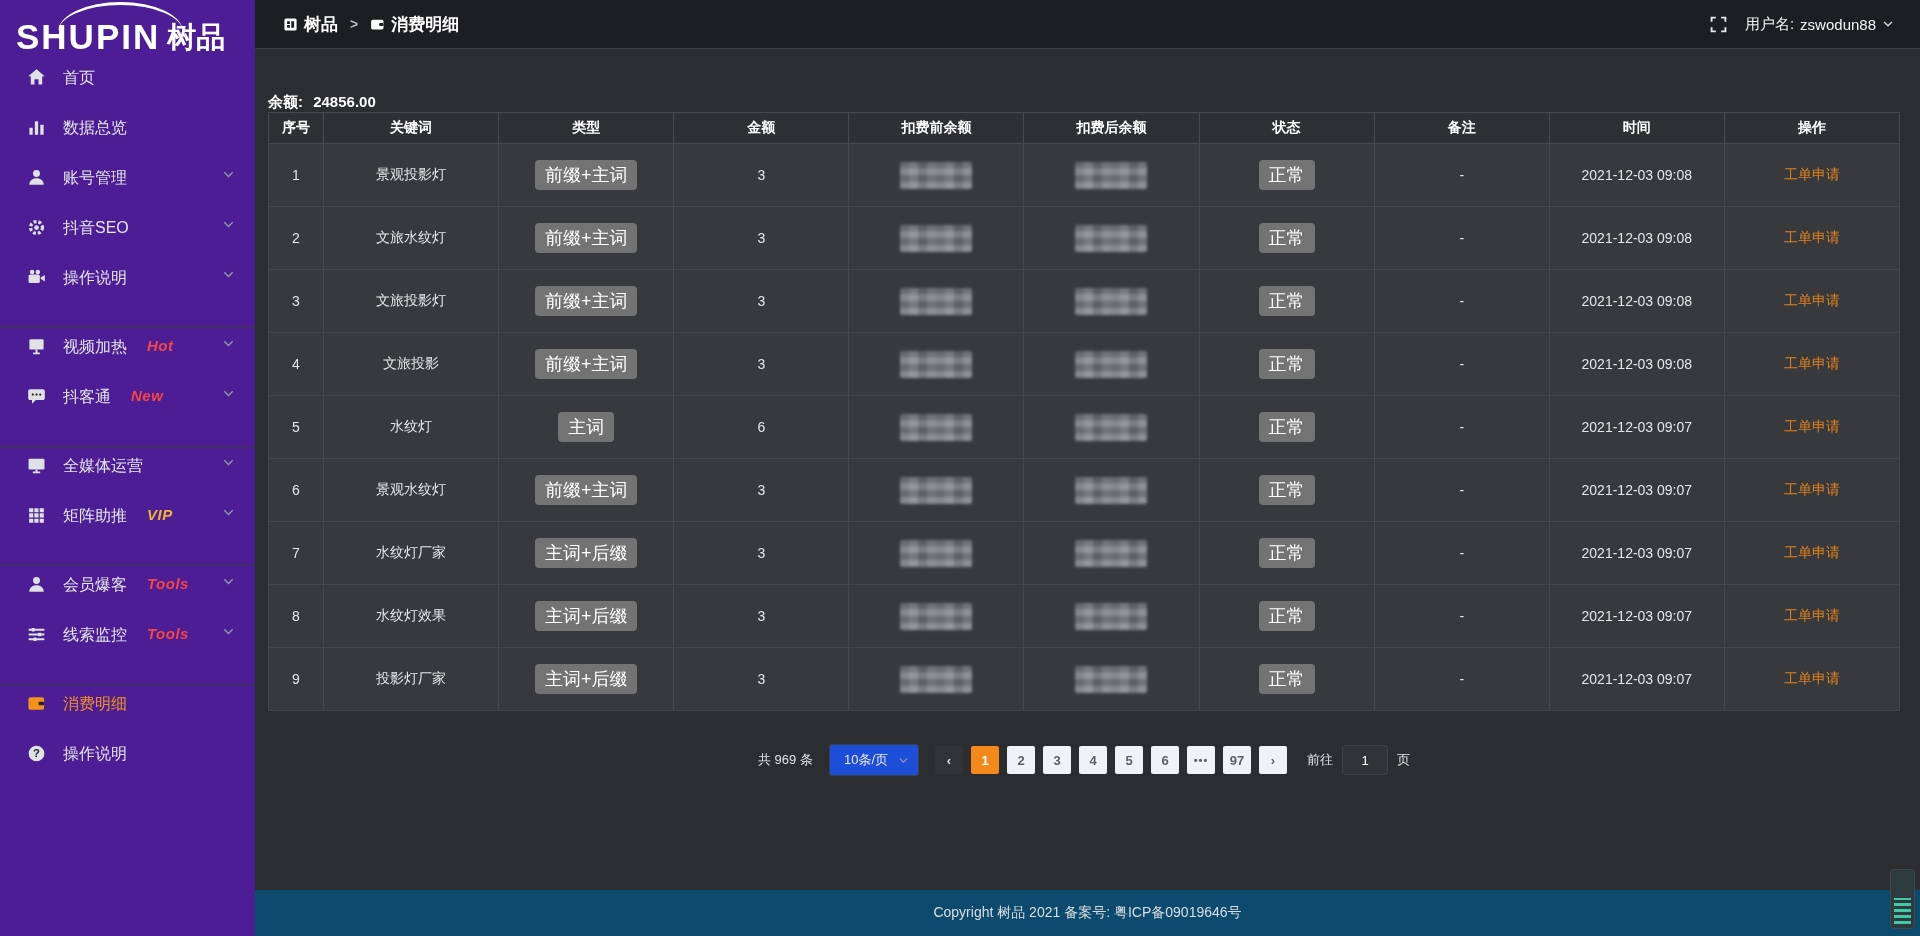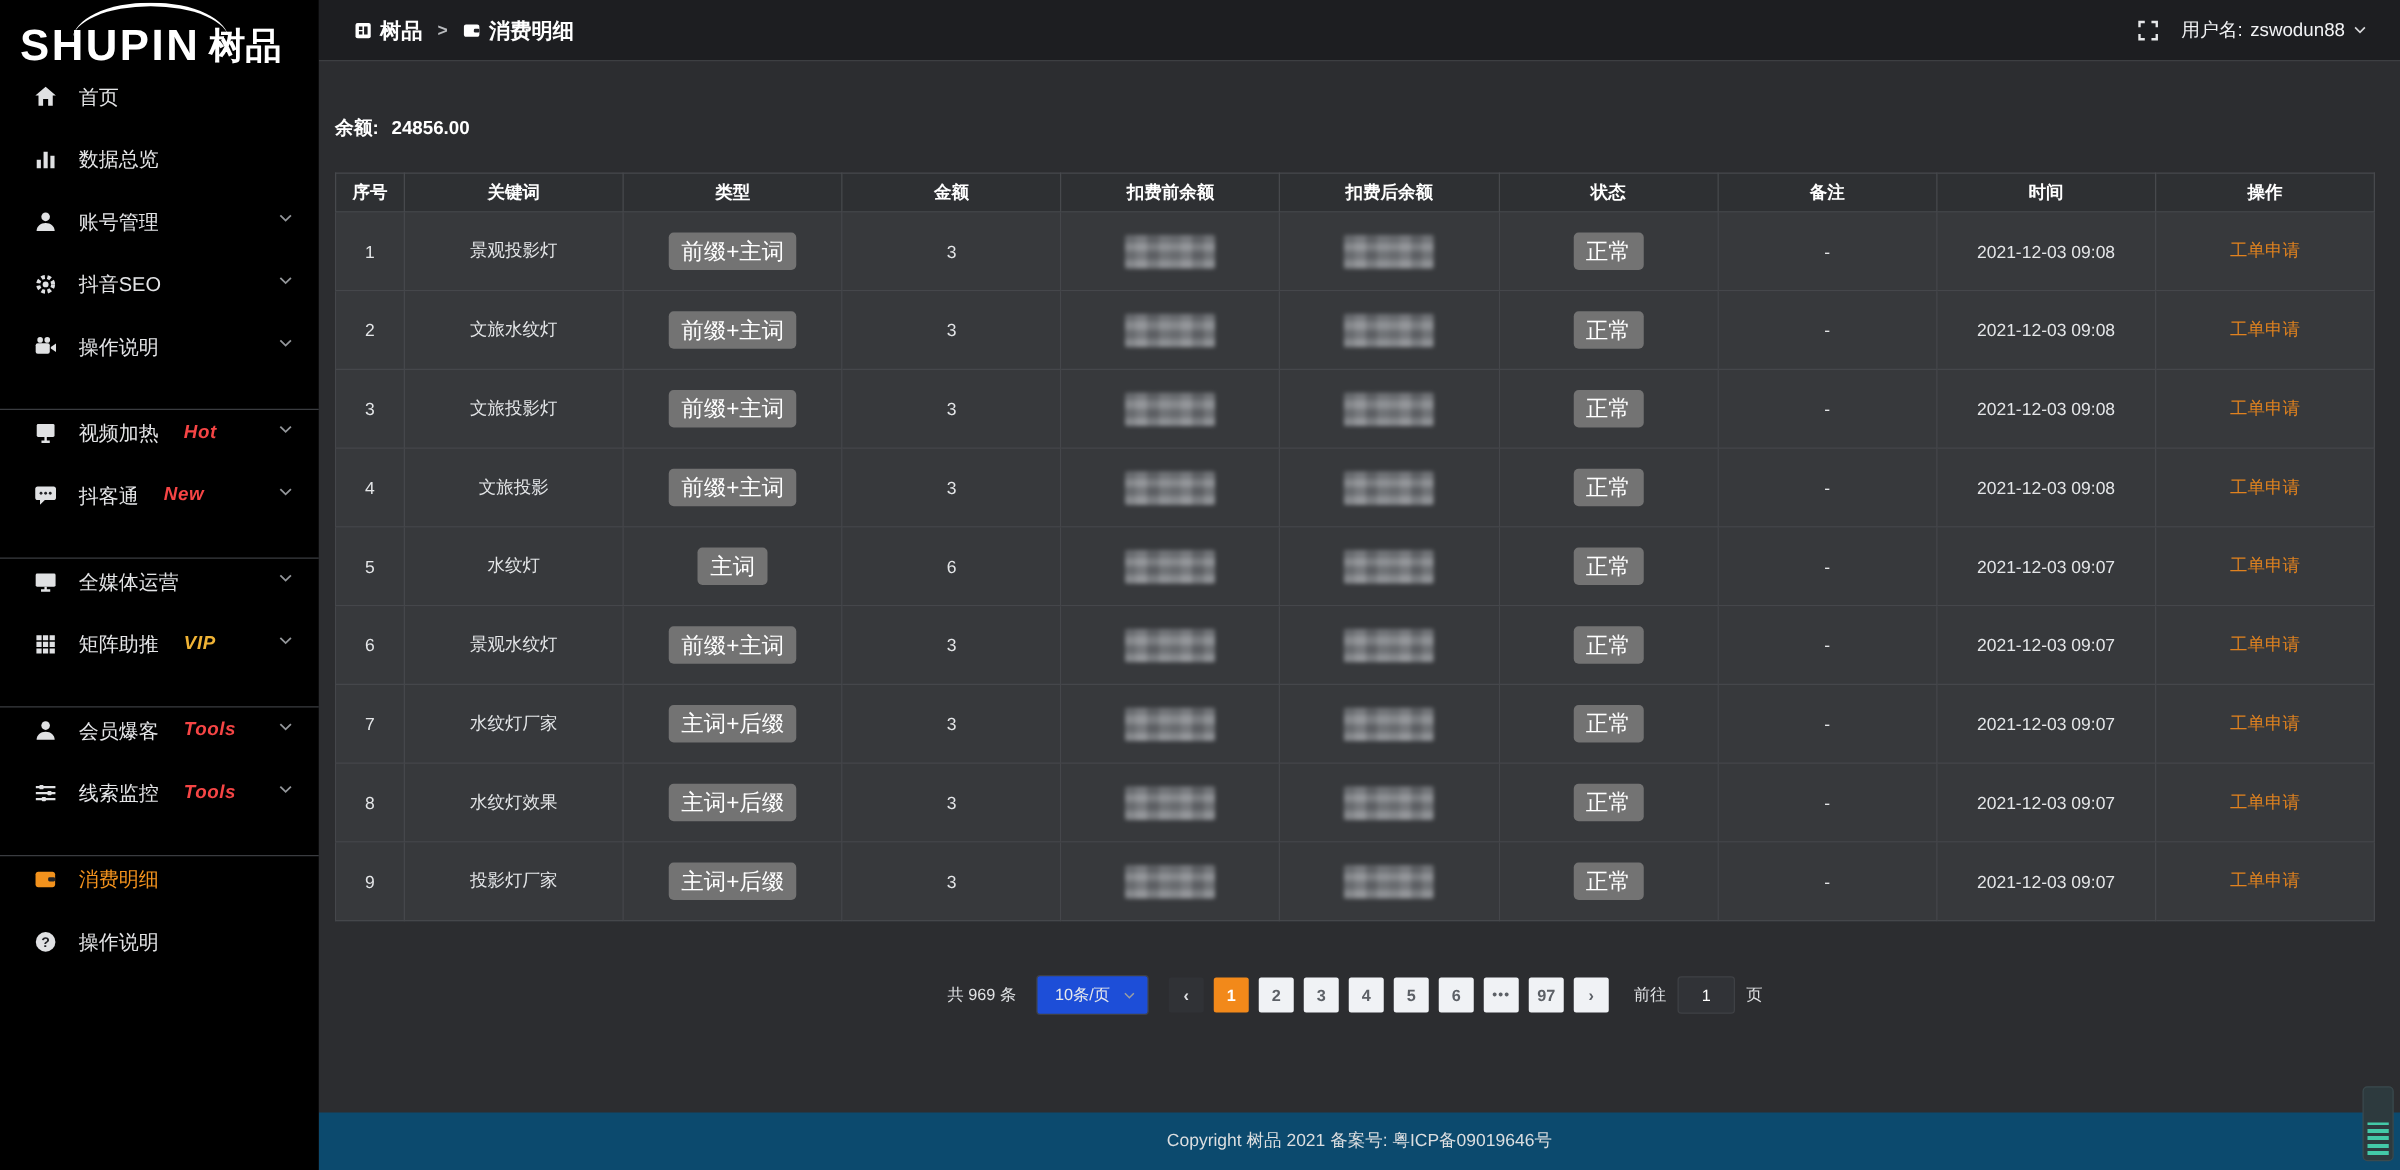--- a/index.html
+++ b/index.html
@@ -1,20 +1,20 @@
 <!DOCTYPE html>
 <html><head>
 <meta charset="utf-8">
 <style>
   * { box-sizing: border-box; }
   html,body { width:1920px; height:936px; margin:0; padding:0; overflow:hidden;
     background:#2c2d30; font-family:"Liberation Sans","DejaVu Sans",sans-serif; color:#e8e9eb; }
 
   
-  .sidebar { position:absolute; left:0; top:0; width:255px; height:936px; background:#000000; z-index:3; }
+  .sidebar { position:absolute; left:0; top:0; width:255px; height:936px; background:#4c1d95; z-index:3; }
   .logo { height:58px; display:flex; align-items:flex-end; padding:6px 0 6px 16px; position:relative; }
   .logo-latin { font-size:35px; font-weight:bold; letter-spacing:2px; color:#fff; line-height:0.9; }
   .logo-cn { font-size:29px; font-weight:bold; color:#fff; margin-left:7px; line-height:1; }
   .logo-arc { position:absolute; left:58px; top:2px; width:125px; height:30px;
     border-top:3px solid #fff; border-radius:50% 50% 0 0 / 100% 100% 0 0; }
   .menu { padding-top:10px; }
   .menu-item { height:50px; display:flex; padding:0 20px 0 27px;
     font-size:16px; color:#e4e5e7; cursor:pointer; }
   .menu-item .ic { width:19px; height:19px; margin-right:17px; flex:0 0 auto; color:#e0e1e3; }
   .menu-item .ic svg { width:100%; height:100%; display:block; }
@@ -38,37 +38,37 @@
   .user-box { display:flex; align-items:center; gap:6px; font-size:15px; color:#f2f3f5; cursor:pointer; }
   .user-box .ic { width:12px; height:12px; color:#d8d9db; }
   .user-box .ic svg { width:100%; height:100%; display:block; }
 
   
   .main { position:absolute; left:255px; top:48px; right:0; bottom:46px; background:#2c2d30;
     border-top:1px solid #3d3f42; padding:0 20px 0 13px; }
   .balance { margin-top:44px; font-size:15px; font-weight:bold; color:#fff; }
   .balance .bal-value { margin-left:6px; }
 
-  table { width:100%; border-collapse:collapse; table-layout:fixed; margin-top:26px; }
+  table { width:100%; border-collapse:collapse; table-layout:fixed; }
   thead th { background:#2e3033; border:1px solid #47494d; height:31px;
     font-size:14px; font-weight:bold; color:#fff; text-align:center; }
   tbody td { background:#37393c; border:1px solid #45474b; height:63px;
     text-align:center; font-size:14px; color:#e4e6e8; }
   .tag { display:inline-block; background:#737373; color:#fff; font-size:18px;
     padding:4px 10px; border-radius:4px; line-height:1.25; }
   .blur-block { width:72px; height:27px; margin:0 auto; border-radius:2px; opacity:.75;
     filter:blur(1.7px);
     background:
       repeating-linear-gradient(0deg, rgba(255,255,255,.16) 0 7px, rgba(0,0,0,.14) 7px 14px),
       repeating-linear-gradient(90deg, #8e9196 0 9px, #a4a7ac 9px 18px, #7c7f84 18px 27px, #9a9da2 27px 36px); }
   .action-link { color:#e0821f; cursor:pointer; }
 
   
   .pager { display:flex; align-items:center; justify-content:center; gap:8px;
-    margin-top:43px; font-size:13px; color:#e0e2e4; }
+    margin-top:33px; font-size:13px; color:#e0e2e4; }
   .pager-total { font-size:13px; margin-right:8px; }
   .page-size { position:relative; background:#1d4ed8; border:1px solid #3f4145; border-radius:3px;
     height:32px; padding:0 30px 0 14px; display:flex; align-items:center; font-size:13px;
     color:#e8e9eb; cursor:pointer; margin-right:8px; }
   .page-size .ic { position:absolute; right:9px; top:10px; width:11px; height:11px; color:#9b9ea2; }
   .page-size .ic svg { width:100%; height:100%; display:block; }
   .page-btn { min-width:28px; height:28px; padding:0 5px; border-radius:2px; background:#f0f2f5;
     color:#5c6066; display:flex; align-items:center; justify-content:center;
     font-size:13px; font-weight:bold; cursor:pointer; }
   .page-btn.prev { background:#303236; color:#dfe1e4; }

